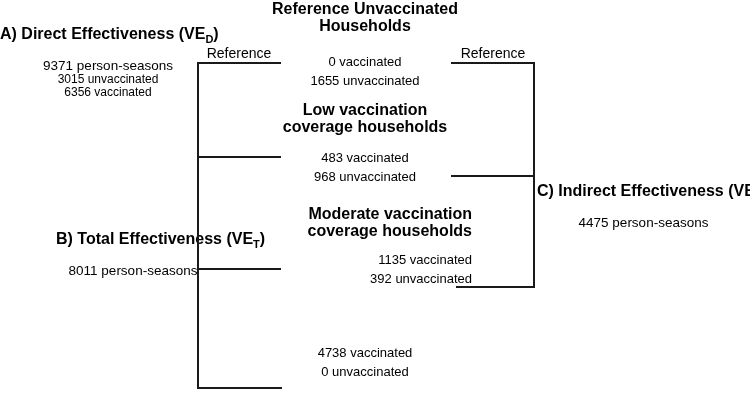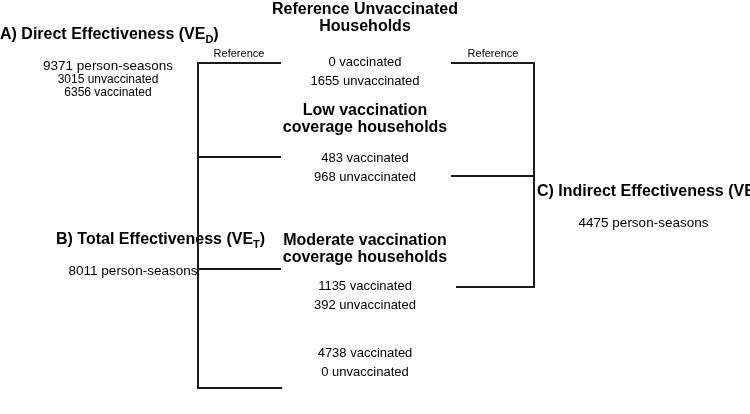--- a/index.html
+++ b/index.html
@@ -43,34 +43,34 @@
   .panel-a { left: 0; top: 1px; width: 216px; }
   .panel-b { left: 8px; top: 206px; width: 202px; padding-left: 48px; }
   .panel-c { left: 537px; top: 158px; width: 213px; }
 
   
   .group { position: absolute; left: 258px; width: 214px; text-align: center; }
   .group-title { font-size: 16px; font-weight: bold; line-height: 17px; }
   .count { font-size: 13px; line-height: 19px; }
   .g1 { top: 0; }
   .g2 { top: 101px; }
-  .g3 { top: 231px; }
+  .g3 { top: 205px; text-align: right; }
   .g4 { top: 332px; }
   .g1 .count-first { margin-top: 18px; }
   .g2 .count-first { margin-top: 13px; }
   .g3 .count-first { margin-top: 11px; }
   .g4 .count-first { margin-top: 11px; }
 
   
   .reference {
     position: absolute;
     top: 46px;
     width: 84px;
     text-align: center;
-    font-size: 11px;
+    font-size: 14px;
     line-height: 14px;
   }
   .ref-left { left: 197px; }
   .ref-right { left: 451px; }
 </style>
 </head>
 <body>
 
 <div class="canvas">
 

